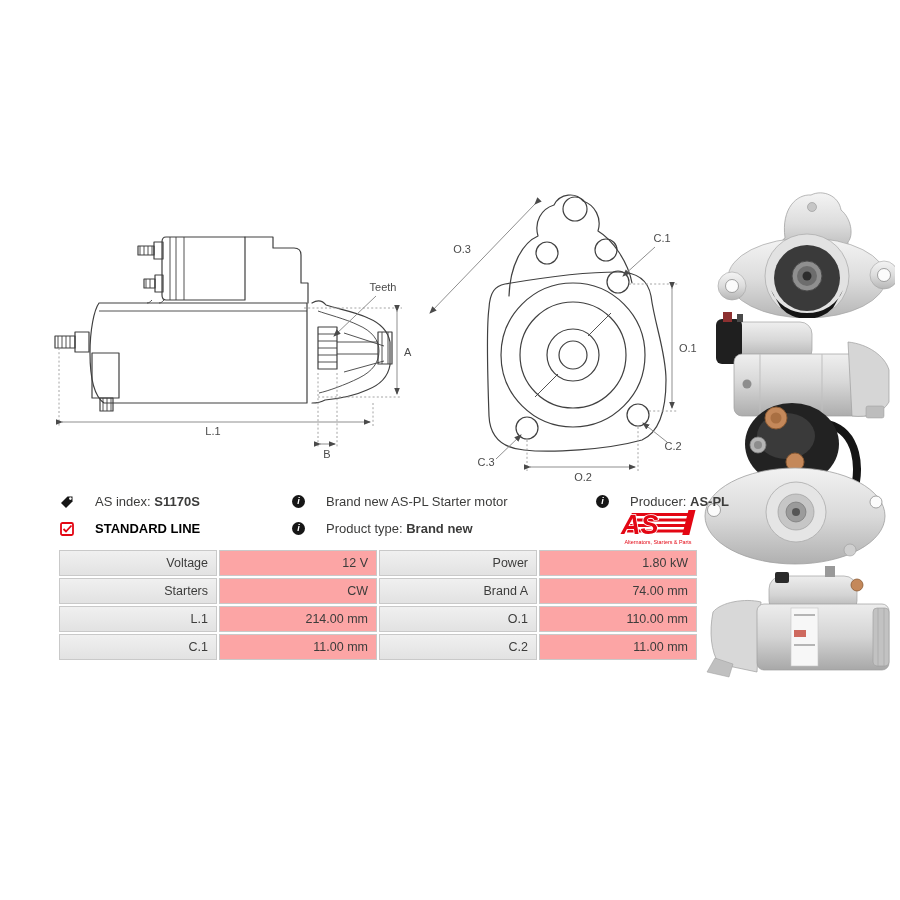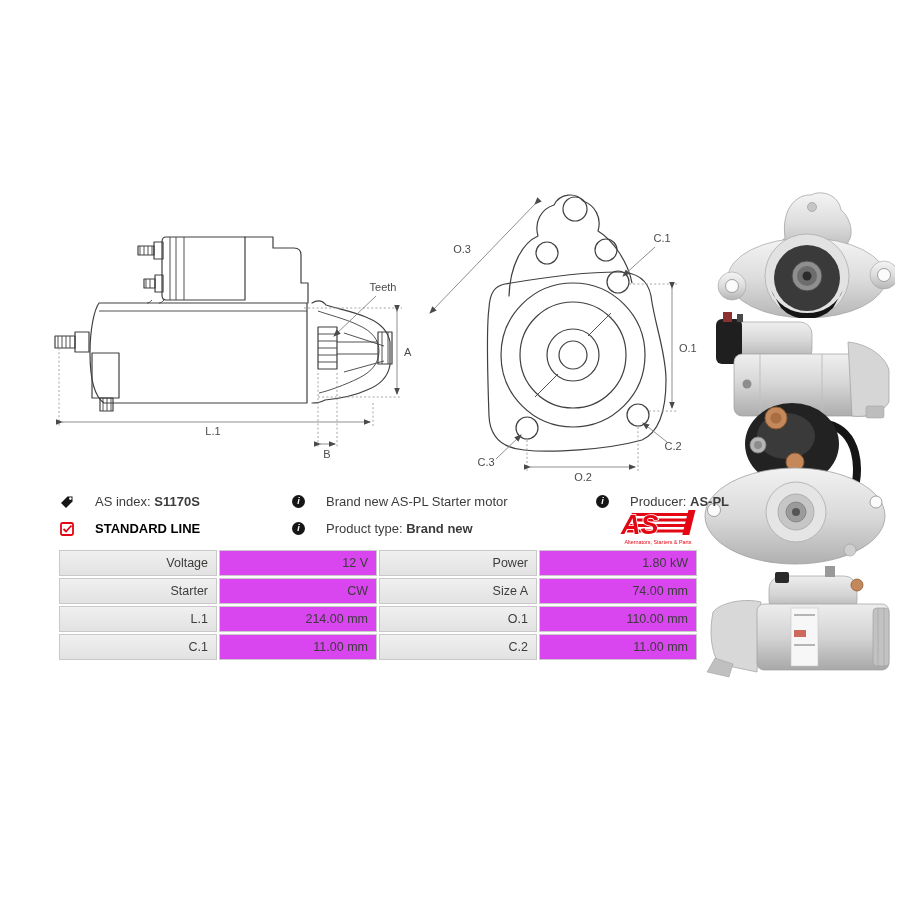--- a/index.html
+++ b/index.html
@@ -10,21 +10,21 @@
   .info-item{position:absolute;display:flex;align-items:center;gap:21px;font-size:13px;white-space:nowrap;}
   .info-item .txt b{font-weight:700;}
   .ico-info{display:inline-block;width:13px;height:13px;border-radius:50%;background:#161616;color:#fff;
             font-size:9px;font-weight:700;font-style:italic;line-height:13px;text-align:center;flex:0 0 auto;}
   .red{color:#000000;font-weight:700;}
   svg text{font-family:"Liberation Sans",sans-serif;}
 
   
   table.spec{position:absolute;left:57px;top:548px;width:642px;border-collapse:separate;border-spacing:2px;table-layout:fixed;}
   table.spec td{border:1px solid #c9c9c9;padding:2px 8px;font-size:12.5px;line-height:1.3;height:20px;
-                text-align:right;vertical-align:middle;color:#3c3c3b;background:#d946ef;}
+                text-align:right;vertical-align:middle;color:#3c3c3b;background:#fca5a5;}
   table.spec td.lbl{background:linear-gradient(#f0f0f0,#e2e2e2);margin-top:11px;}
 
   
   .abs{position:absolute;}
   .line{fill:none;stroke:#404040;stroke-width:1.2;stroke-linejoin:round;stroke-linecap:round;}
   .thin{fill:none;stroke:#404040;stroke-width:0.9;}
   .dim{stroke:#8f8f8f;stroke-width:1;fill:none;}
   .dot{stroke:#9a9a9a;stroke-width:0.9;fill:none;stroke-dasharray:2 2.2;}
   .dlab{font-size:11px;fill:#4a4a4a;}
 </style>
@@ -285,23 +285,23 @@
         <col style="width:158px">
       </colgroup>
     <tbody>
       <tr>
         <td class="lbl">Voltage</td>
         <td>12 V</td>
         <td class="lbl">Power</td>
         <td>1.80 kW</td>
       </tr>
       <tr>
-        <td class="lbl">Starter</td>
+        <td class="lbl">Starters</td>
         <td>CW</td>
-        <td class="lbl">Size A</td>
+        <td class="lbl">Brand A</td>
         <td>74.00 mm</td>
       </tr>
       <tr>
         <td class="lbl">L.1</td>
         <td>214.00 mm</td>
         <td class="lbl">O.1</td>
         <td>110.00 mm</td>
       </tr>
       <tr>
         <td class="lbl">C.1</td>

